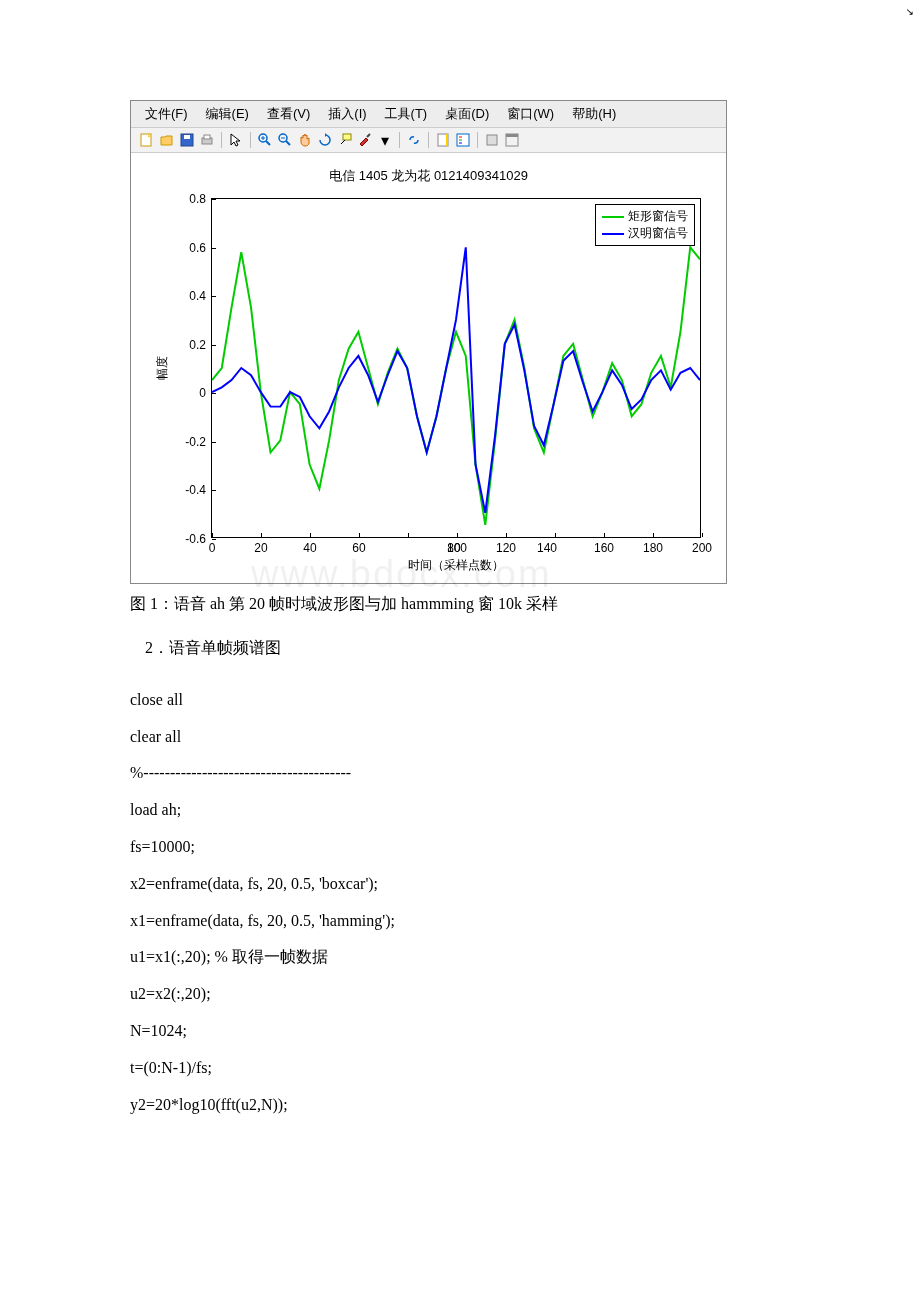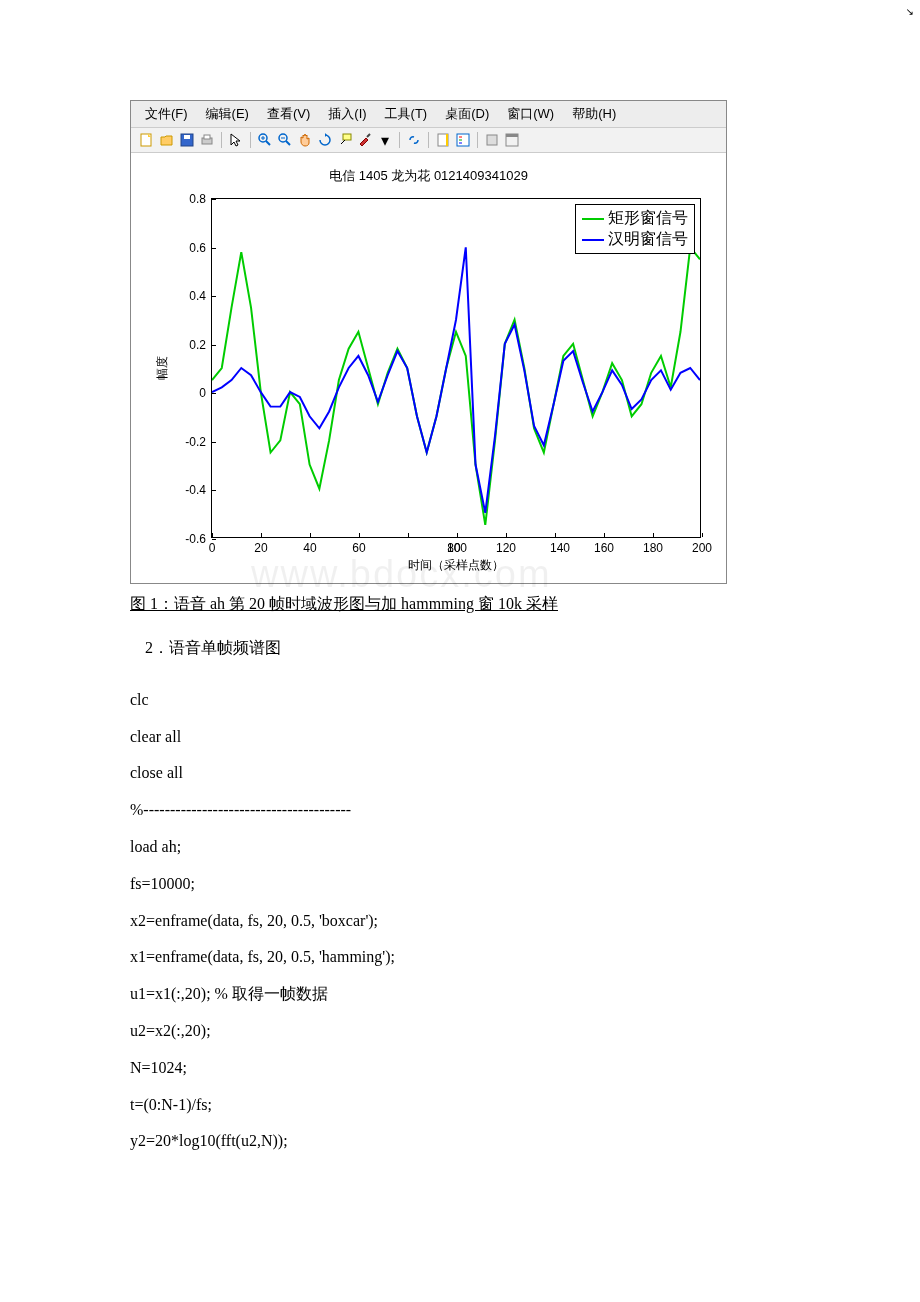--- a/index.html
+++ b/index.html
@@ -124,37 +124,36 @@
     white-space: nowrap;
     overflow: hidden;
     height: 14px;
   }
   .legend {
     position: absolute;
     right: 5px;
     top: 5px;
     background: #fff;
     border: 1px solid #000;
-    font-size: 16px;
+    font-size: 12px;
     padding: 3px 6px;
     font-family: "SimSun", sans-serif;
   }
   .legend-row { display: flex; align-items: center; gap: 4px; }
   .legend-line { width: 22px; height: 2px; }
   .lg { background: #00cc00; }
   .lb { background: #0000ff; }
   svg.curves {
     position: absolute;
     left: 0; top: 0;
     width: 100%; height: 100%;
   }
   .caption {
     font-size: 16px;
     margin: 8px 0 14px 0;
-    text-decoration: underline;
   }
   .body-text {
     font-size: 16px;
     line-height: 2.3;
     margin: 15px;
   }
   .code-line {
     font-family: "Times New Roman", serif;
     font-size: 16px;
     line-height: 2.3;
@@ -342,41 +341,40 @@
           <div class="xtick" style="left: 98px;">40</div>
           <div class="tickmark-x" style="left: 98px;"></div>
           <div class="xtick" style="left: 147px;">60</div>
           <div class="tickmark-x" style="left: 147px;"></div>
           <div class="xtick" style="left: 196px; margin-left: 46px;">80</div>
           <div class="tickmark-x" style="left: 196px;"></div>
           <div class="xtick" style="left: 245px;">100</div>
           <div class="tickmark-x" style="left: 245px;"></div>
           <div class="xtick" style="left: 294px;">120</div>
           <div class="tickmark-x" style="left: 294px;"></div>
-          <div class="xtick" style="left: 348px;">140</div>
+          <div class="xtick" style="left: 335px;">140</div>
           <div class="tickmark-x" style="left: 343px;"></div>
           <div class="xtick" style="left: 392px;">160</div>
           <div class="tickmark-x" style="left: 392px;"></div>
           <div class="xtick" style="left: 441px;">180</div>
           <div class="tickmark-x" style="left: 441px;"></div>
           <div class="xtick" style="left: 490px;">200</div>
           <div class="tickmark-x" style="left: 490px;"></div>
         </div>
 
       <div class="watermark" style="left:120px; top:400px;">www.bdocx.com</div>
     </div>
   </div>
 
   <p class="caption">图 1：语音 ah 第 20 帧时域波形图与加 hammming 窗 10k 采样</p>
 
   <p class="body-text">2．语音单帧频谱图</p>
 
-  <p class="code-line">clc</p>
+  <p class="code-line">close all</p>
   <p class="code-line">clear all</p>
-  <p class="code-line">close all</p>
   <p class="code-line">%---------------------------------------</p>
   <p class="code-line">load ah;</p>
   <p class="code-line">fs=10000;</p>
   <p class="code-line">x2=enframe(data, fs, 20, 0.5, 'boxcar');</p>
   <p class="code-line">x1=enframe(data, fs, 20, 0.5, 'hamming');</p>
   <p class="code-line">u1=x1(:,20); % 取得一帧数据</p>
   <p class="code-line">u2=x2(:,20);</p>
   <p class="code-line">N=1024;</p>
   <p class="code-line">t=(0:N-1)/fs;</p>
   <p class="code-line">y2=20*log10(fft(u2,N));</p>

